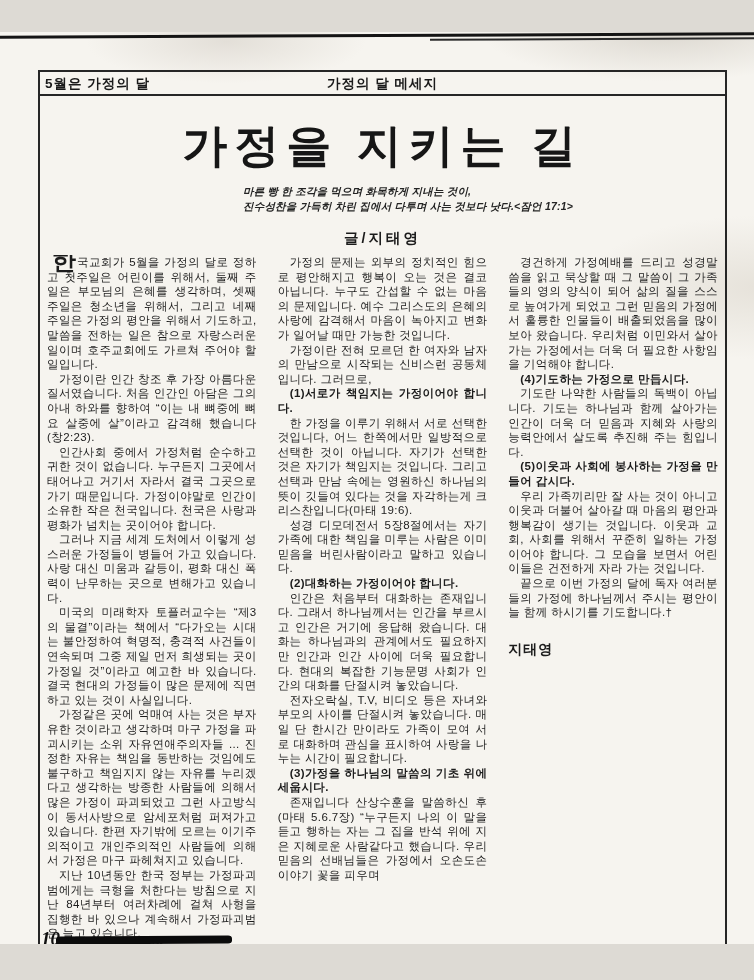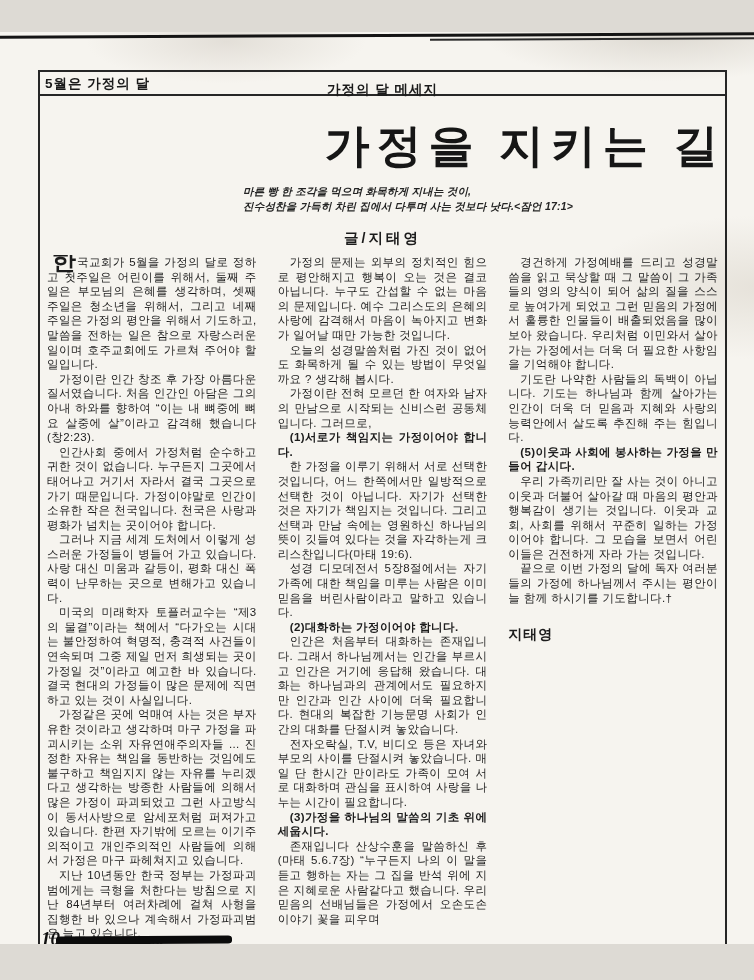--- a/index.html
+++ b/index.html
@@ -29,23 +29,23 @@
   }
   .article-box{
     position:absolute;left:38px;top:38px;width:689px;height:905px;
     border:2px solid #262626;box-sizing:border-box;background:transparent;
   }
   .kicker-row{
     position:relative;height:22px;border-bottom:2px solid #262626;
     font-size:13.5px;font-weight:bold;letter-spacing:1px;
   }
   .kicker-left{position:absolute;left:5px;top:3px;}
-  .kicker-center{position:absolute;left:50%;top:9px;transform:translateX(-50%);}
+  .kicker-center{position:absolute;left:50%;top:3px;transform:translateX(-50%);}
   .headline{
-    margin:20px 0 0 0;text-align:right;
+    margin:20px 0 0 0;text-align:center;
     font-size:45px;font-weight:bold;letter-spacing:7px;
     font-family:"Liberation Serif","DejaVu Serif",serif;
     color:#161616;
   }
   .epigraph{
     margin:8px 0 0 203px;
     font-size:10.5px;font-weight:bold;font-style:italic;
     line-height:14.5px;letter-spacing:0.2px;color:#242424;
   }
   .byline{
@@ -119,34 +119,34 @@
         <p class="gap1">가정이란 인간 창조 후 가장 아름다운 질서였습니다. 처음 인간인 아담은 그의 아내 하와를 향하여 “이는 내 뼈중에 뼈요 살중에 살”이라고 감격해 했습니다(창2:23).</p>
         <p>인간사회 중에서 가정처럼 순수하고 귀한 것이 없습니다. 누구든지 그곳에서 태어나고 거기서 자라서 결국 그곳으로 가기 때문입니다. 가정이야말로 인간이 소유한 작은 천국입니다. 천국은 사랑과 평화가 넘치는 곳이어야 합니다.</p>
         <p>그러나 지금 세계 도처에서 이렇게 성스러운 가정들이 병들어 가고 있습니다. 사랑 대신 미움과 갈등이, 평화 대신 폭력이 난무하는 곳으로 변해가고 있습니다.</p>
         <p class="gap1">미국의 미래학자 토플러교수는 “제3의 물결”이라는 책에서 “다가오는 시대는 불안정하여 혁명적, 충격적 사건들이 연속되며 그중 제일 먼저 희생되는 곳이 가정일 것”이라고 예고한 바 있습니다. 결국 현대의 가정들이 많은 문제에 직면하고 있는 것이 사실입니다.</p>
         <p class="gap1">가정같은 곳에 억매여 사는 것은 부자유한 것이라고 생각하며 마구 가정을 파괴시키는 소위 자유연애주의자들 ... 진정한 자유는 책임을 동반하는 것임에도 불구하고 책임지지 않는 자유를 누리겠다고 생각하는 방종한 사람들에 의해서 많은 가정이 파괴되었고 그런 사고방식이 동서사방으로 암세포처럼 퍼져가고 있습니다. 한편 자기밖에 모르는 이기주의적이고 개인주의적인 사람들에 의해서 가정은 마구 파헤쳐지고 있습니다.</p>
         <p class="gap1">지난 10년동안 한국 정부는 가정파괴범에게는 극형을 처한다는 방침으로 지난 84년부터 여러차례에 걸쳐 사형을 집행한 바 있으나 계속해서 가정파괴범은 늘고 있습니다.</p>
       </div>
 
       <div class="col">
         <p>가정의 문제는 외부의 정치적인 힘으로 평안해지고 행복이 오는 것은 결코 아닙니다. 누구도 간섭할 수 없는 마음의 문제입니다. 예수 그리스도의 은혜의 사랑에 감격해서 마음이 녹아지고 변화가 일어날 때만 가능한 것입니다.</p>
-        <p class="gap2">오늘의 성경말씀처럼 가진 것이 없어도 화목하게 될 수 있는 방법이 무엇일까요 ? 생각해 봅시다.</p>
         <p>가정이란 전혀 모르던 한 여자와 남자의 만남으로 시작되는 신비스런 공동체입니다. 그러므로,</p>
         <p class="subhead gap1">(1)서로가 책임지는 가정이어야 합니다.</p>
         <p>한 가정을 이루기 위해서 서로 선택한 것입니다, 어느 한쪽에서만 일방적으로 선택한 것이 아닙니다. 자기가 선택한 것은 자기가 책임지는 것입니다. 그리고 선택과 만남 속에는 영원하신 하나님의 뜻이 깃들여 있다는 것을 자각하는게 크리스찬입니다(마태 19:6).</p>
         <p>성경 디모데전서 5장8절에서는 자기 가족에 대한 책임을 미루는 사람은 이미 믿음을 버린사람이라고 말하고 있습니다.</p>
         <p class="subhead gap1">(2)대화하는 가정이어야 합니다.</p>
         <p>인간은 처음부터 대화하는 존재입니다. 그래서 하나님께서는 인간을 부르시고 인간은 거기에 응답해 왔습니다. 대화는 하나님과의 관계에서도 필요하지만 인간과 인간 사이에 더욱 필요합니다. 현대의 복잡한 기능문명 사회가 인간의 대화를 단절시켜 놓았습니다.</p>
         <p>전자오락실, T.V, 비디오 등은 자녀와 부모의 사이를 단절시켜 놓았습니다. 매일 단 한시간 만이라도 가족이 모여 서로 대화하며 관심을 표시하여 사랑을 나누는 시간이 필요합니다.</p>
         <p class="subhead gap1">(3)가정을 하나님의 말씀의 기초 위에 세웁시다.</p>
         <p>존재입니다 산상수훈을 말씀하신 후(마태 5.6.7장) “누구든지 나의 이 말을 듣고 행하는 자는 그 집을 반석 위에 지은 지혜로운 사람같다고 했습니다. 우리 믿음의 선배님들은 가정에서 오손도손 이야기 꽃을 피우며</p>
       </div>
 
       <div class="col">
         <p>경건하게 가정예배를 드리고 성경말씀을 읽고 묵상할 때 그 말씀이 그 가족들의 영의 양식이 되어 삶의 질을 스스로 높여가게 되었고 그런 믿음의 가정에서 훌륭한 인물들이 배출되었음을 많이 보아 왔습니다. 우리처럼 이민와서 살아가는 가정에서는 더욱 더 필요한 사항임을 기억해야 합니다.</p>
+        <p class="subhead gap1">(4)기도하는 가정으로 만듭시다.</p>
         <p>기도란 나약한 사람들의 독백이 아닙니다. 기도는 하나님과 함께 살아가는 인간이 더욱 더 믿음과 지혜와 사랑의 능력안에서 살도록 추진해 주는 힘입니다.</p>
         <p class="subhead gap2">(5)이웃과 사회에 봉사하는 가정을 만들어 갑시다.</p>
         <p>우리 가족끼리만 잘 사는 것이 아니고 이웃과 더불어 살아갈 때 마음의 평안과 행복감이 생기는 것입니다. 이웃과 교회, 사회를 위해서 꾸준히 일하는 가정이어야 합니다. 그 모습을 보면서 어린이들은 건전하게 자라 가는 것입니다.</p>
         <p class="gap1">끝으로 이번 가정의 달에 독자 여러분들의 가정에 하나님께서 주시는 평안이 늘 함께 하시기를 기도합니다.†</p>
         <div class="signature">
           <div class="sig-name">지태영</div>
         </div>
       </div>
 
     </div>

